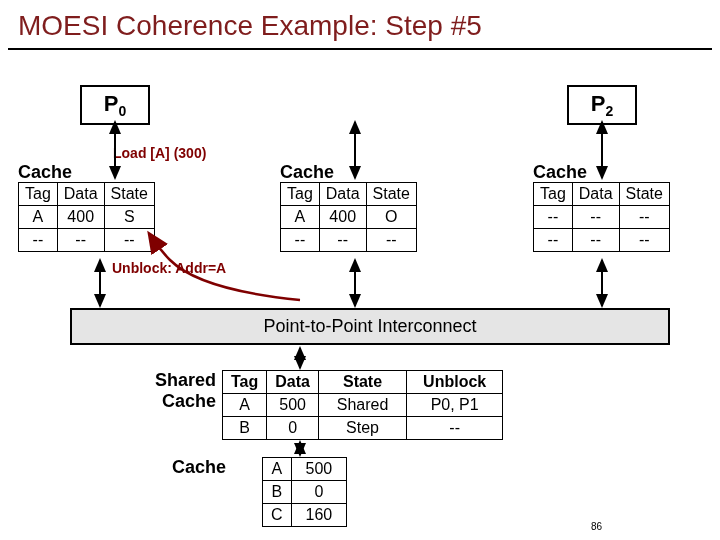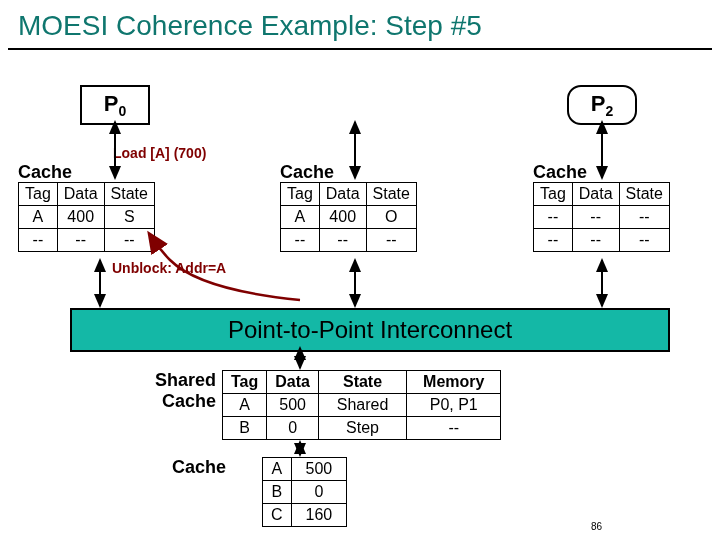--- a/index.html
+++ b/index.html
@@ -8,21 +8,21 @@
     padding: 0;
     width: 720px;
     height: 540px;
     font-family: Arial, Helvetica, sans-serif;
     background: #fff;
     position: relative;
   }
   .title {
     font-family: Verdana, Geneva, sans-serif;
     font-size: 28px;
-    color: #0f766e;
+    color: #7f1d1d;
     padding: 10px 10px 6px 10px;
     border-bottom: 2px solid #000;
     margin: 0 8px;
   }
   .stage {
     position: relative;
     width: 620px;
     height: 490px;
   }
   .proc-box {
@@ -61,22 +61,22 @@
   table.cache th, table.cache td {
     border: 1px solid #000;
     padding: 2px 6px;
     text-align: center;
     background: #fff;
   }
   table.cache th { font-weight: normal; }
   .interconnect {
     position: absolute;
     border: 2px solid #000;
-    background: #14b8a6;
-    font-size: 24px;
+    background: #e5e5e5;
+    font-size: 18px;
     text-align: center;
     padding: 6px 0;
   }
   .shared-label, .memory-label {
     position: absolute;
     font-size: 18px;
     font-weight: bold;
     text-align: right;
   }
   table.shared, table.mem {
@@ -107,25 +107,25 @@
 </head>
 <body>
 
 <div class="title">MOESI Coherence Example: Step #5</div>
 
 <div class="stage">
 
   <div class="proc-box" style="left:80px; top:35px;">
     <span>P</span><sub>0</sub>
   </div>
-  <div class="proc-box" style="left:567px; top:35px;border-radius:14px;">
+  <div class="proc-box" style="left:567px; top:35px;">
     <span>P</span><sub>2</sub>
   </div>
 
-  <div class="load-label" style="left:113px; top:95px;">Load [A]  (700)</div>
+  <div class="load-label" style="left:113px; top:95px;">Load [A]  (300)</div>
 
   <div class="cache-label" style="left:18px; top:112px;">Cache</div>
   <div class="cache-label" style="left:280px; top:112px;">Cache</div>
   <div class="cache-label" style="left:533px; top:112px;">Cache</div>
 
   <table class="cache" style="left:18px; top:132px;">
     <tbody>
         <tr>
           <th>Tag</th>
           <th>Data</th>
@@ -190,21 +190,21 @@
 
   <div class="shared-label" style="left:136px; top:320px; width:80px; white-space:pre-line;">Shared
 Cache</div>
 
   <table class="shared" style="left:222px; top:320px;">
     <tbody>
         <tr>
       <th>Tag</th>
       <th>Data</th>
       <th style="padding-left:24px;padding-right:24px;">State</th>
-      <th style="padding-left:16px;padding-right:16px;">Memory</th>
+      <th style="padding-left:16px;padding-right:16px;">Unblock</th>
     </tr>
     <tr>
       <td>A</td>
       <td>500</td>
       <td>Shared</td>
       <td>P0, P1</td>
     </tr>
     <tr>
       <td>B</td>
       <td>0</td>

